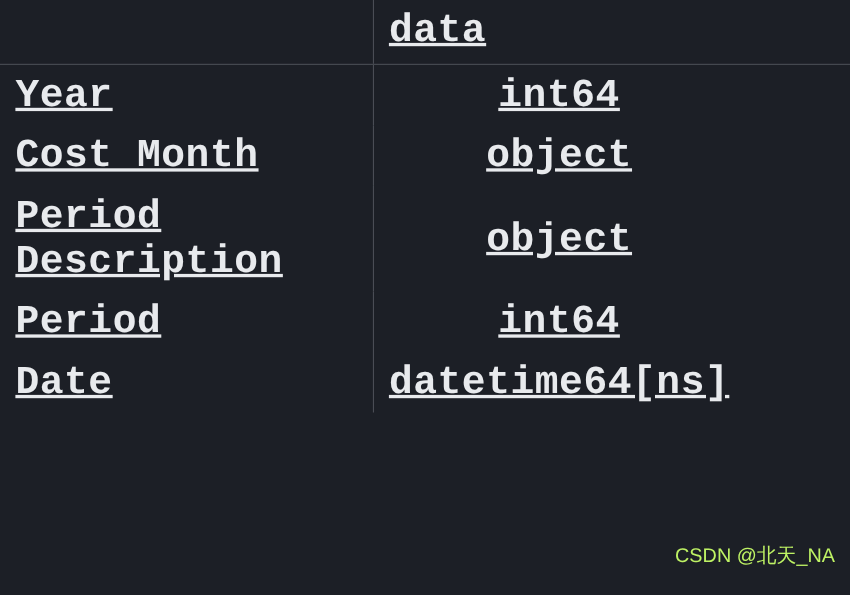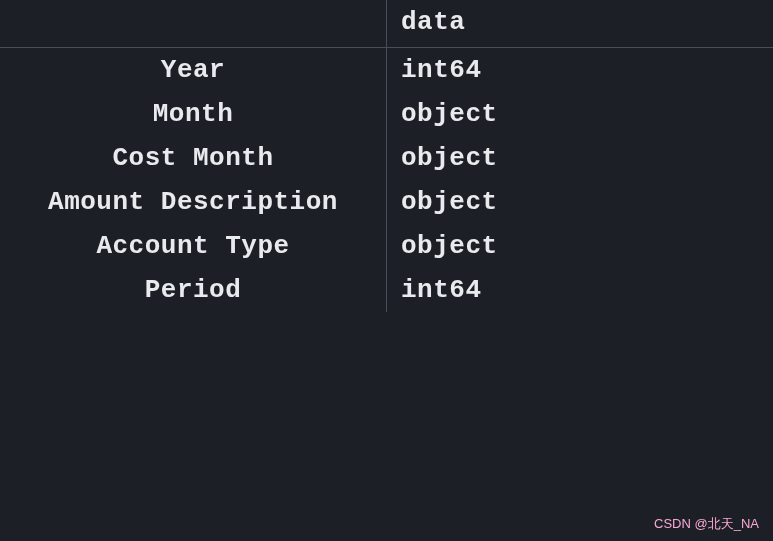--- a/index.html
+++ b/index.html
@@ -18,53 +18,54 @@
     }
     .table-container {
       width: 100%;
     }
     table {
       border-collapse: collapse;
       width: 100%;
     }
     th, td {
       font-weight: 600;
-      font-size: 26px;
+      font-size: 36px;
       padding: 7px 14px;
       letter-spacing: 0.5px;
+      text-decoration: underline;
     }
     thead th {
       text-align: left;
       padding-bottom: 10px;
     }
     thead th.index-col {
       border-bottom: 1px solid #4a4d55;
     }
     thead th.data-col {
       border-bottom: 1px solid #4a4d55;
       border-left: 1px solid #4a4d55;
       padding-left: 14px;
     }
     tbody td.index-col {
-      text-align: center;
+      text-align: left;
       padding-right: 14px;
       width: 50%;
     }
     tbody td.data-col {
-      text-align: left;
+      text-align: center;
       border-left: 1px solid #4a4d55;
       padding-right: 110px;
       width: 50%;
     }
     .watermark {
       position: absolute;
-      bottom: 8px;
+      bottom: 24px;
       right: 14px;
-      font-size: 13px;
-      color: #f9a8d4;
+      font-size: 18px;
+      color: #bef264;
       font-family: -apple-system, BlinkMacSystemFont, 'Segoe UI', sans-serif;
       font-weight: 400;
       letter-spacing: 0;
     }
   </style>
 </head>
 <body>
 
 <div class="table-container">
   <table>
@@ -73,36 +74,32 @@
         <th class="index-col"></th>
         <th class="data-col">data</th>
       </tr>
     </thead>
     <tbody>
       <tr>
         <td class="index-col">Year</td>
         <td class="data-col">int64</td>
       </tr>
       <tr>
-        <td class="index-col">Month</td>
-        <td class="data-col">object</td>
-      </tr>
-      <tr>
         <td class="index-col">Cost Month</td>
         <td class="data-col">object</td>
       </tr>
       <tr>
-        <td class="index-col">Amount Description</td>
-        <td class="data-col">object</td>
-      </tr>
-      <tr>
-        <td class="index-col">Account Type</td>
+        <td class="index-col">Period Description</td>
         <td class="data-col">object</td>
       </tr>
       <tr>
         <td class="index-col">Period</td>
         <td class="data-col">int64</td>
+      </tr>
+      <tr>
+        <td class="index-col">Date</td>
+        <td class="data-col">datetime64[ns]</td>
       </tr>
     </tbody>
   </table>
 </div>
 
 <div class="watermark">CSDN @北天_NA</div>
 
 </body></html>

